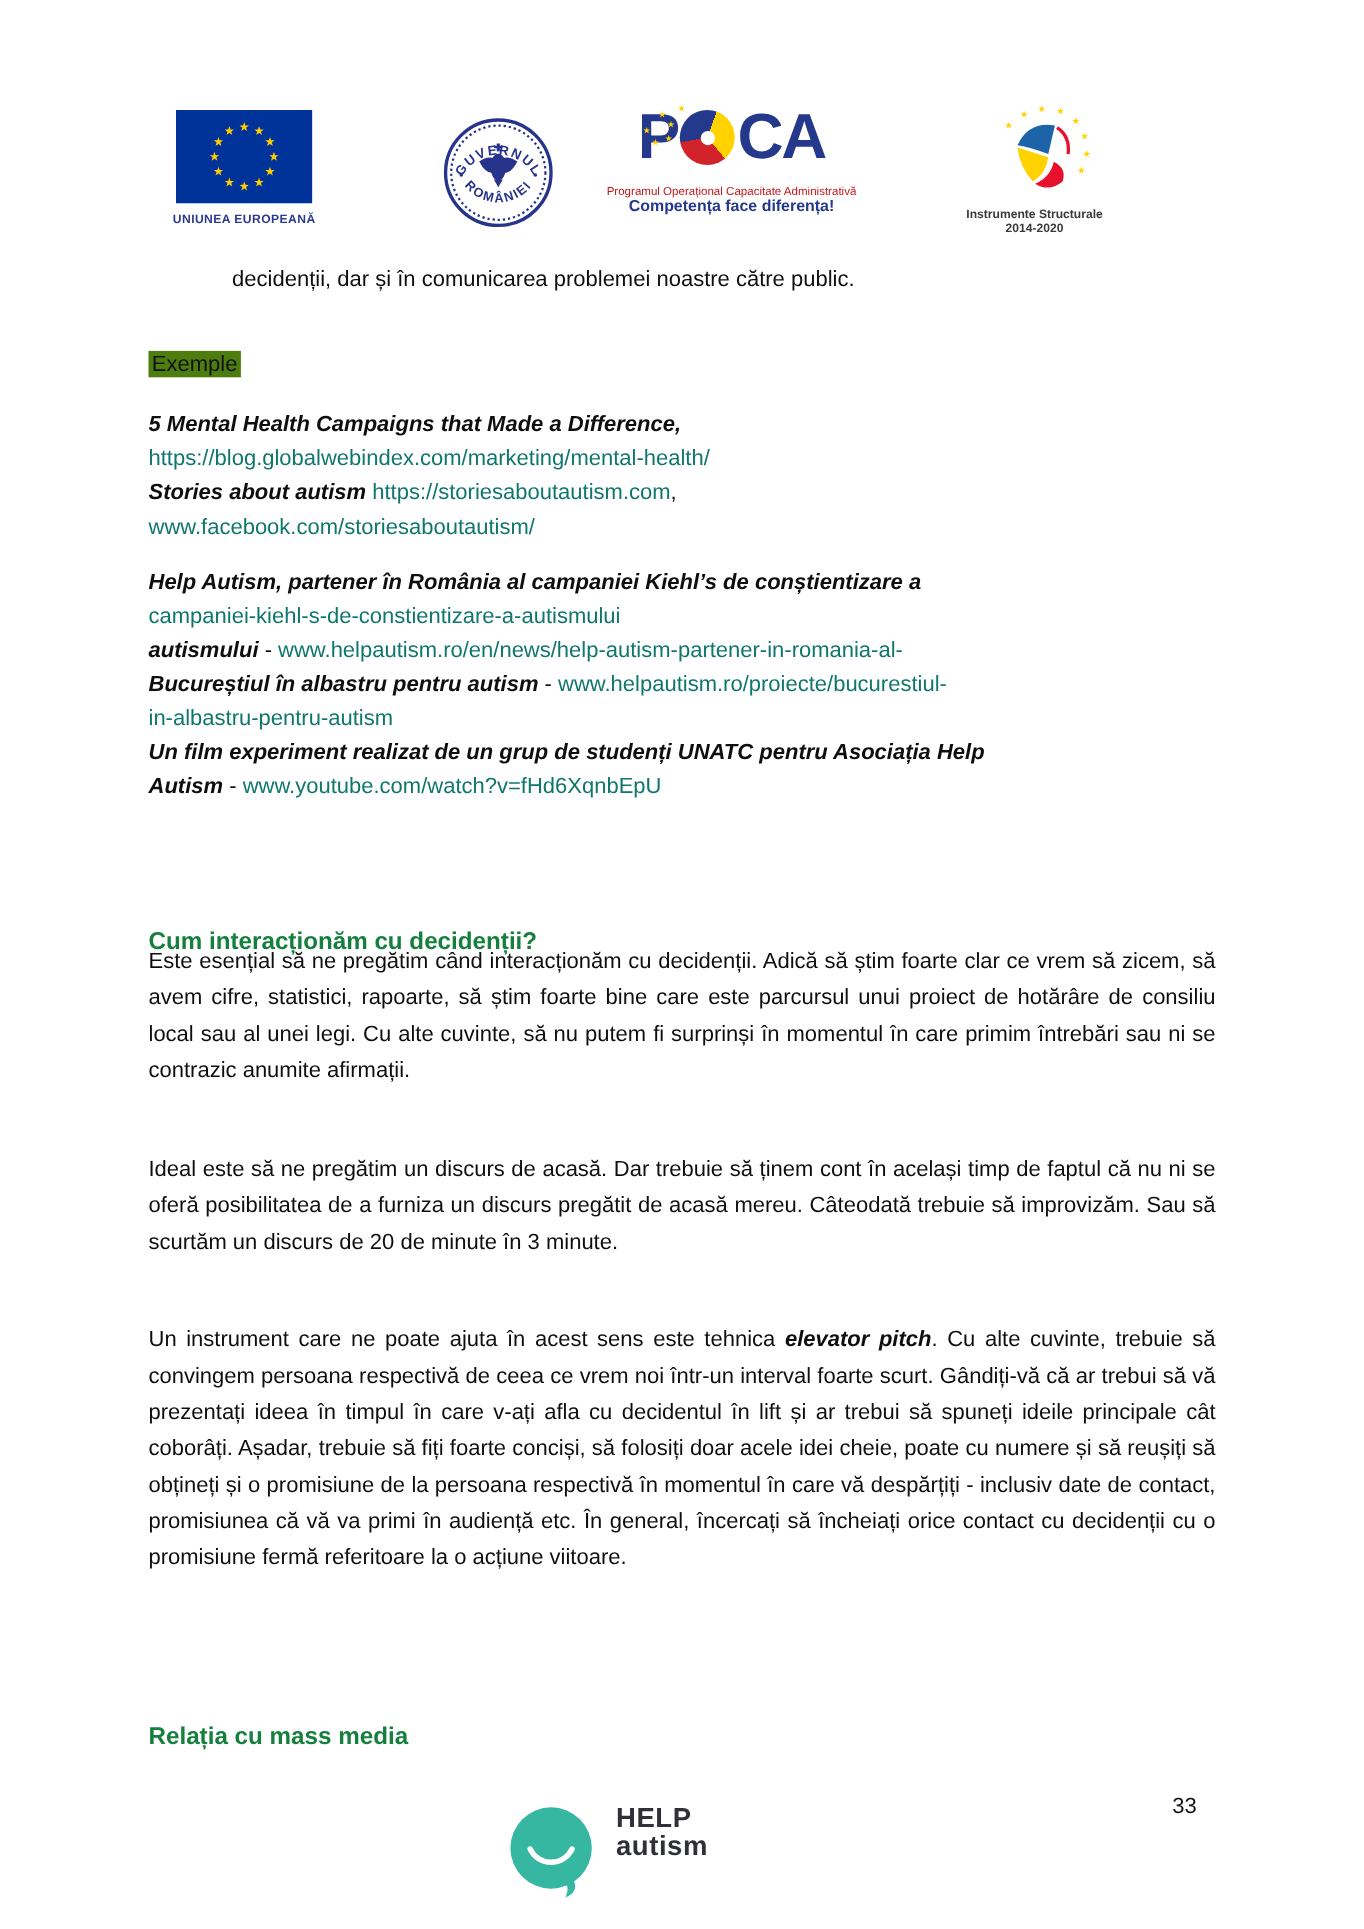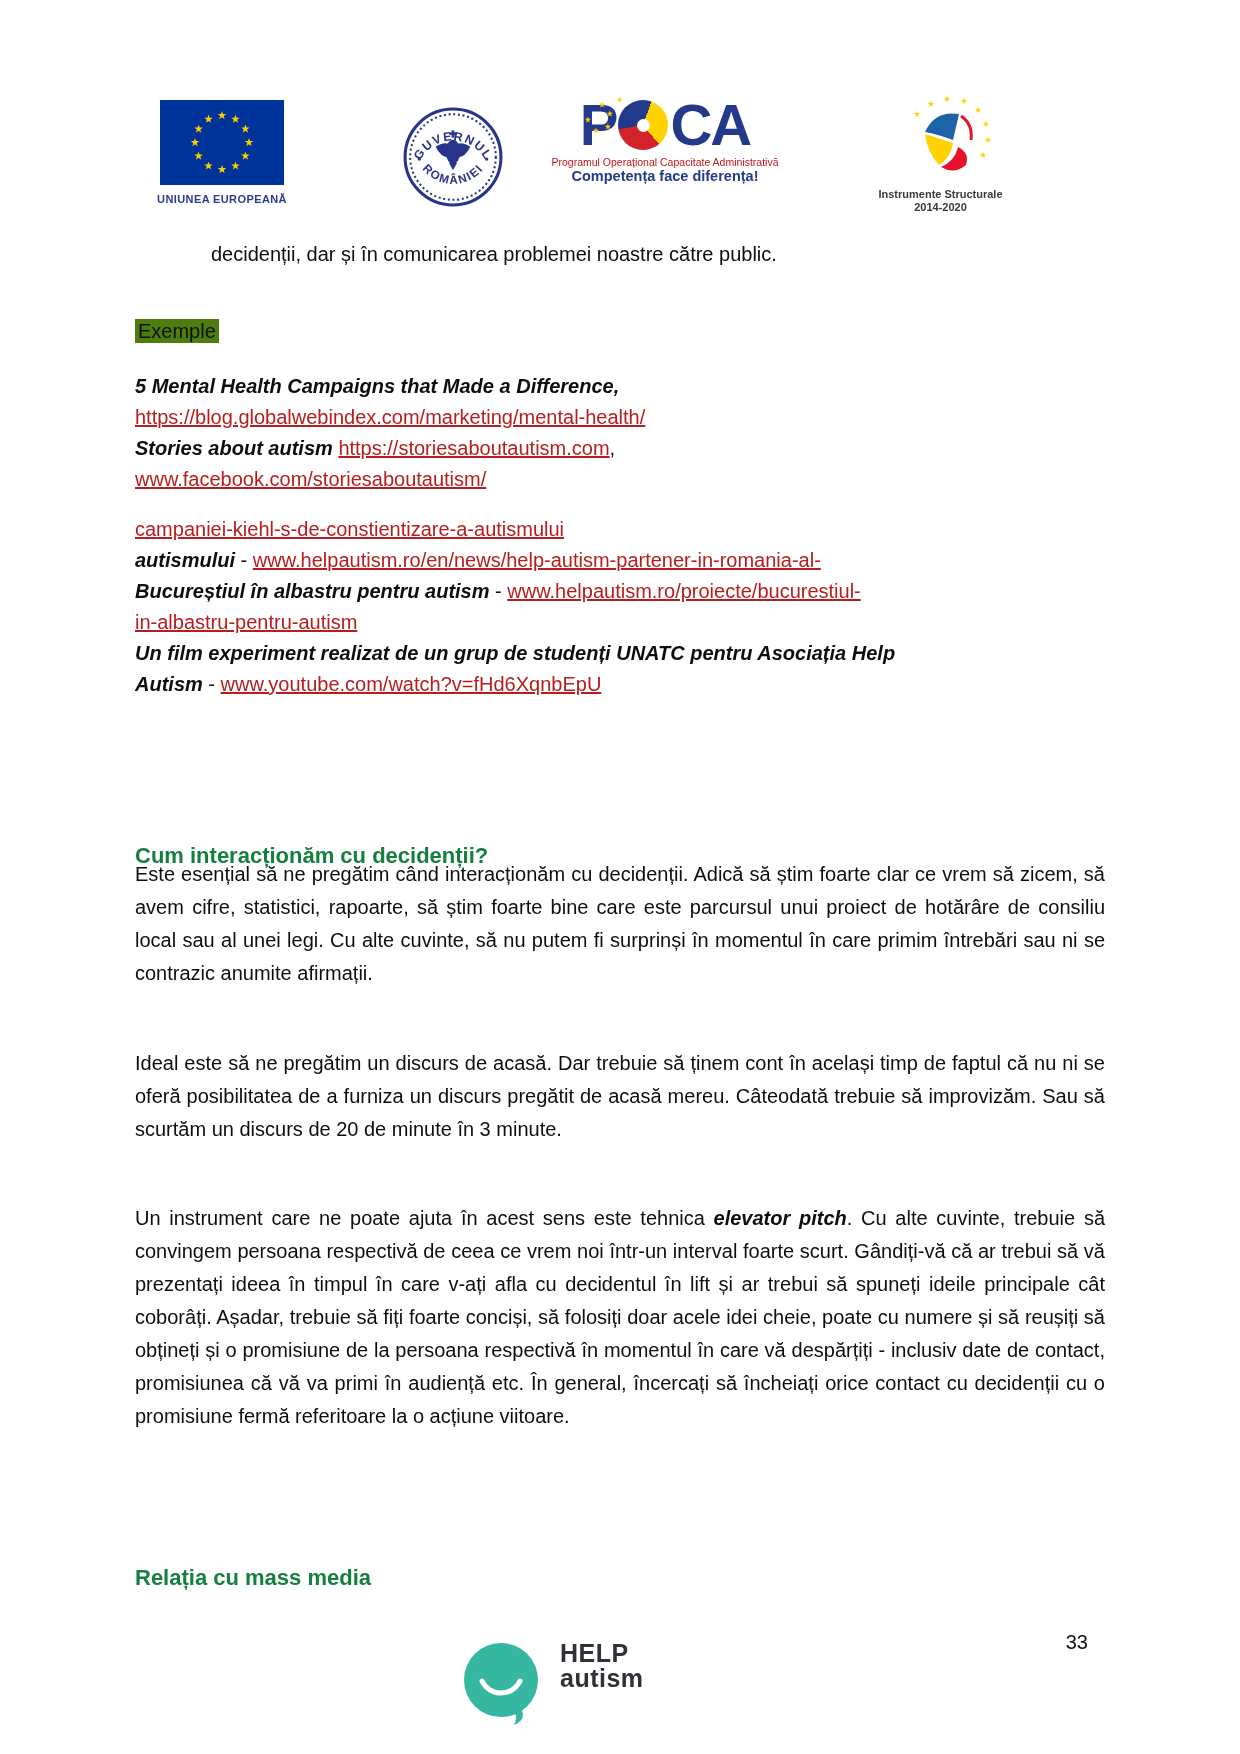--- a/index.html
+++ b/index.html
@@ -23,33 +23,33 @@
   .poca-p .st:nth-child(1){left:8px;top:8px;}
   .poca-p .st:nth-child(2){left:19px;top:5px;}
   .poca-p .st:nth-child(3){left:27px;top:14px;}
   .poca-p .st:nth-child(4){left:25px;top:27px;}
   .poca-p .st:nth-child(5){left:13px;top:31px;}
   .poca-p .st:nth-child(6){left:5px;top:20px;}
   .st::before{content:"★";}
   .poca-o{width:50px;height:50px;border-radius:50%;position:relative;
     background:conic-gradient(#24388c 0 20deg,#ffd200 20deg 140deg,#d2232a 140deg 260deg,#24388c 260deg 360deg);}
   .poca-o::after{content:"";position:absolute;left:37%;top:37%;width:26%;height:26%;border-radius:50%;background:#fff;}
-  .poca-sub1{margin-top:2px;font-size:10.5px;color:#c4161c;white-space:nowrap;}
+  .poca-sub1{margin-top:14px;font-size:10.5px;color:#c4161c;white-space:nowrap;}
   .poca-sub2{font-size:14.5px;font-weight:bold;color:#24388c;}
   .logo-is{position:absolute;left:868px;top:92px;width:145px;text-align:center;}
   .is-cap{font-size:11px;font-weight:bold;color:#3a3a3a;line-height:13px;}
   
   .txt{font-size:20px;line-height:33px;color:#0e0e0e;}
   .intro{position:absolute;left:211px;top:238px;width:880px;}
   .exemple{position:absolute;left:135px;top:320px;font-size:20px;}
   .exemple span{background:#4d7c0f;padding:1px 3px;}
   .links-a{position:absolute;left:135px;top:371px;width:1000px;font-size:20px;line-height:31px;}
   .links-b{position:absolute;left:135px;top:514px;width:1000px;font-size:20px;line-height:31px;}
   .bi{font-weight:bold;font-style:italic;color:#0e0e0e;text-align:center;}
-  a.link{color:#b91c1c;text-decoration:underline;cursor:pointer;}
+  a.link{color:#0f766e;cursor:pointer;}
   .h-red{position:absolute;left:135px;font-size:22px;font-weight:bold;color:#15803d;margin-top:48px;}
   .h1{top:795px;}
   .h2{top:1517px;}
   .para{position:absolute;left:135px;width:970px;text-align:justify;}
   .p1{top:858px;}
   .p2{top:1047px;}
   .p3{top:1202px;}
   
   .footer-logo{position:absolute;left:462px;top:1641px;display:flex;align-items:flex-start;gap:16px;}
   .brand-text{font-weight:bold;color:#2f3038;font-size:25px;line-height:25px;letter-spacing:.5px;}
@@ -169,20 +169,21 @@
   </div>
 
   <div class="links-a">
     <div><span class="bi">5 Mental Health Campaigns that Made a Difference,</span></div>
     <div><a class="link">https://blog.globalwebindex.com/marketing/mental-health/</a></div>
     <div><span class="bi">Stories about autism </span><a class="link">https://storiesaboutautism.com</a><span>,</span></div>
     <div><a class="link">www.facebook.com/storiesaboutautism/</a></div>
   </div>
 
   <div class="links-b">
+    <div><span class="bi">Help Autism, partener în România al campaniei Kiehl’s de conștientizare a</span></div>
     <div><a class="link">campaniei-kiehl-s-de-constientizare-a-autismului</a></div>
     <div><span class="bi">autismului</span><span> - </span><a class="link">www.helpautism.ro/en/news/help-autism-partener-in-romania-al-</a></div>
     <div><span class="bi">Bucureștiul în albastru pentru autism</span><span> - </span><a class="link">www.helpautism.ro/proiecte/bucurestiul-</a></div>
     <div><a class="link">in-albastru-pentru-autism</a></div>
     <div><span class="bi">Un film experiment realizat de un grup de studenți UNATC pentru Asociația Help</span></div>
     <div><span class="bi">Autism</span><span> - </span><a class="link">www.youtube.com/watch?v=fHd6XqnbEpU</a></div>
   </div>
 
   <div class="h-red h1">Cum interacționăm cu decidenții?</div>
 

